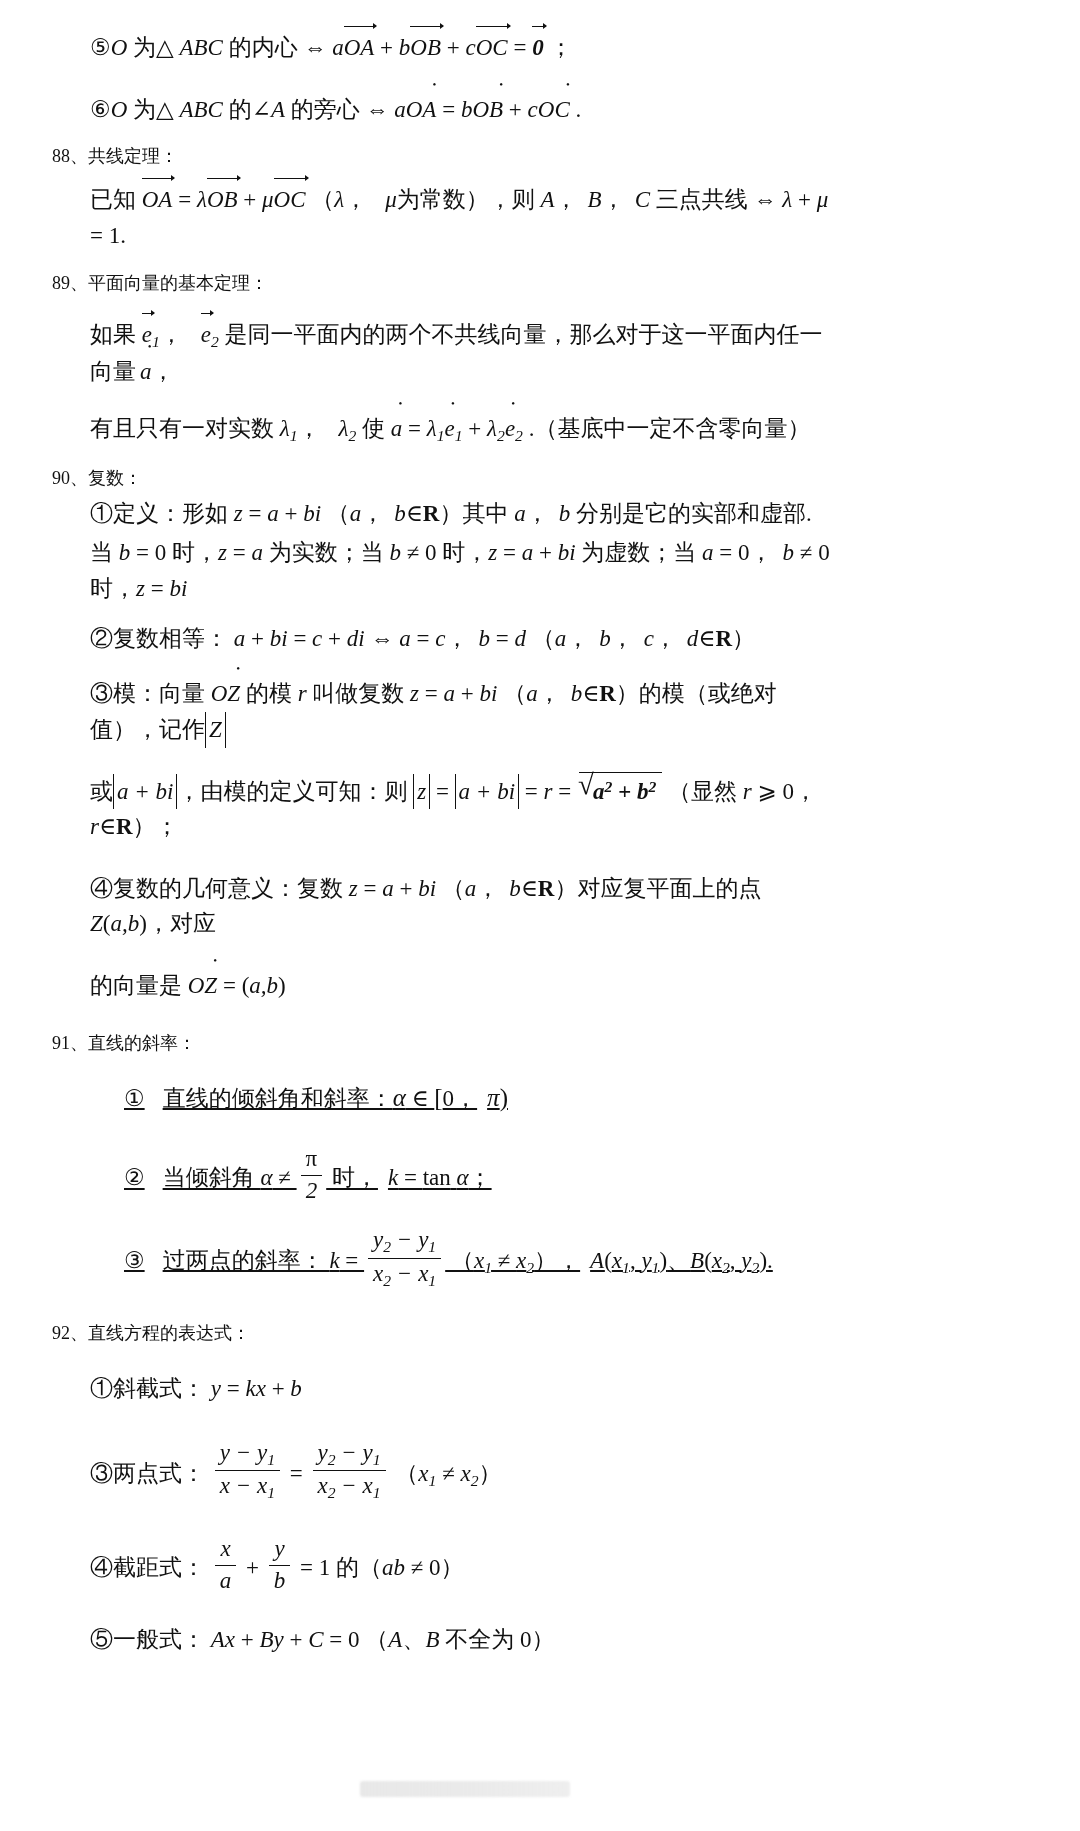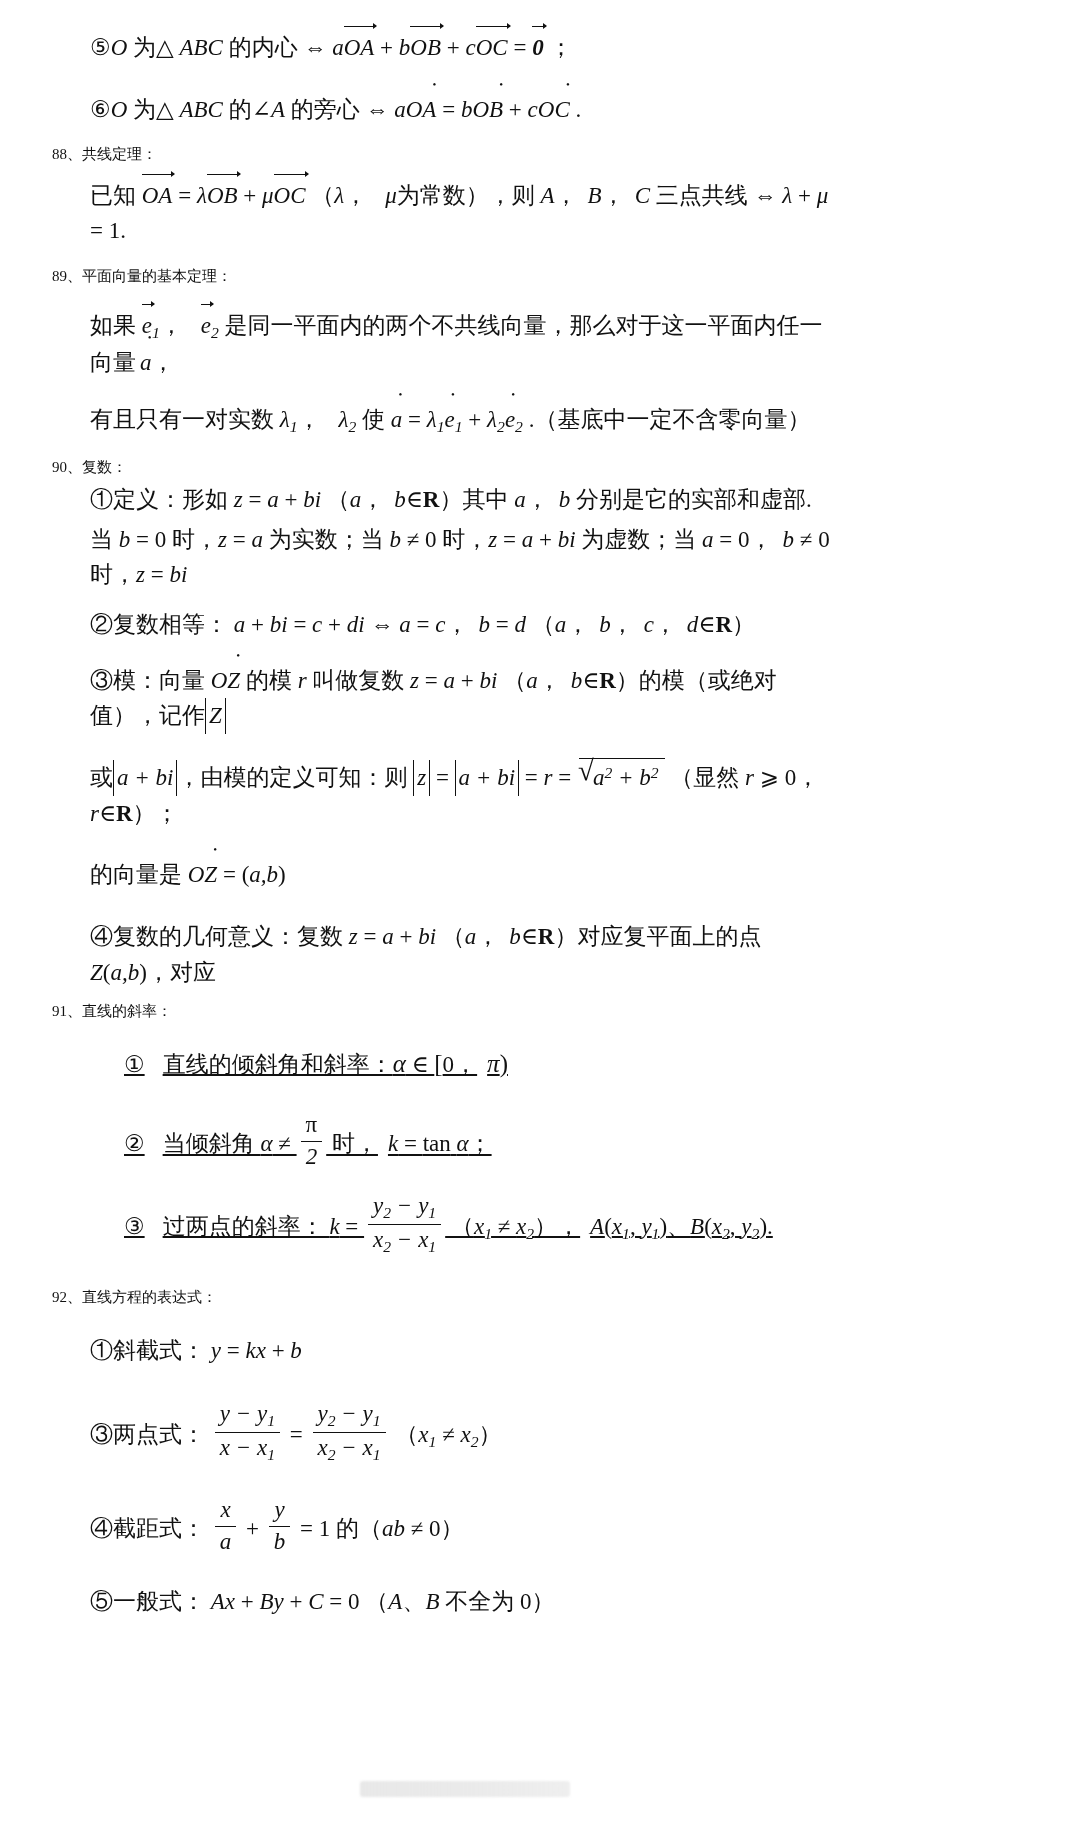--- a/index.html
+++ b/index.html
@@ -16,21 +16,21 @@
   .page {
     position: relative;
     width: 892px;
     min-height: 1831px;
     padding: 18px 52px 40px 52px;
     box-sizing: border-box;
   }
   .numbered {
     display: flex;
     align-items: center;
-    font-size: 15px;
+    font-size: 18px;
     line-height: 1.5;
     margin-top: 16px;
     margin-bottom: 4px;
   }
   .numbered .num {
     flex: 0 0 auto;
     white-space: nowrap;
     font-family: "Liberation Serif", serif;
   }
   .numbered .heading {
@@ -113,20 +113,21 @@
     padding: 1px 5px 0 5px;
     line-height: 1.25;
   }
   .sqrt {
     display: inline-block;
     position: relative;
     font-style: italic;
     padding: 1px 6px 0 14px;
     margin-left: 2px;
     border-top: 1.4px solid #111;
+    font-weight: bold;
   }
   .sqrt::before {
     content: "\221A";
     position: absolute;
     left: -1px;
     top: -3px;
     font-size: 1.25em;
     font-style: normal;
     line-height: 1;
   }
@@ -202,27 +203,27 @@
   </div>
   <div class="line indent2" style="margin-top:20px">
     ③模：向量 <span class="vecdot">OZ</span> 的模 <span class="mathy">r</span> 叫做复数 <span class="mathy">z</span> = <span class="mathy">a</span> + <span class="mathy">bi</span> （<span class="mathy">a</span>，<span class="space"></span><span class="mathy">b</span>∈<span class="bold-r">R</span>）的模（或绝对值），记作<span class="abs">Z</span>
   </div>
   <div class="line indent2" style="margin-top:24px">
     或<span class="abs"><span class="mathy">a</span> + <span class="mathy">bi</span></span>，由模的定义可知：则 <span class="abs">z</span> = <span class="abs"><span class="mathy">a</span> + <span class="mathy">bi</span></span> = <span class="mathy">r</span> =
     <span class="sqrt"><span class="mathy">a</span><sup>2</sup> + <span class="mathy">b</span><sup>2</sup></span>
     （显然 <span class="mathy">r</span> ⩾ 0，<span class="space"></span><span class="mathy">r</span>∈<span class="bold-r">R</span>）；
   </div>
   <div class="line indent2" style="margin-top:26px">
+    ④复数的几何意义：复数 <span class="mathy">z</span> = <span class="mathy">a</span> + <span class="mathy">bi</span> （<span class="mathy">a</span>，<span class="space"></span><span class="mathy">b</span>∈<span class="bold-r">R</span>）对应复平面上的点 <span class="mathy">Z</span><span class="paren">(</span><span class="mathy">a,b</span><span class="paren">)</span>，对应
+  </div>
+  <div class="line indent2" style="margin-top:26px">
     的向量是 <span class="vecdot">OZ</span> = <span class="paren">(</span><span class="mathy">a,b</span><span class="paren">)</span>
   </div>
-  <div class="line indent2" style="margin-top:26px">
-    ④复数的几何意义：复数 <span class="mathy">z</span> = <span class="mathy">a</span> + <span class="mathy">bi</span> （<span class="mathy">a</span>，<span class="space"></span><span class="mathy">b</span>∈<span class="bold-r">R</span>）对应复平面上的点 <span class="mathy">Z</span><span class="paren">(</span><span class="mathy">a,b</span><span class="paren">)</span>，对应
-  </div>
-
-  <div class="numbered" style="margin-top:10px">
+
+  <div class="numbered" style="margin-top:26px">
     <span class="num">91、</span>
     <span class="heading">直线的斜率：</span>
   </div>
   <div class="line indent3" style="margin-top:22px">
     ①<span class="wide"></span>直线的倾斜角和斜率：<span class="mathy big">α</span> ∈ <span class="big">[</span>0，<span class="space"></span><span class="mathy big">π</span><span class="big">)</span>
   </div>
   <div class="line indent3" style="margin-top:28px">
     ②<span class="wide"></span>当倾斜角 <span class="mathy">α</span> ≠ <span class="frac"><span class="top up">π</span><span class="bot">2</span></span> 时，<span class="space"></span><span class="mathy">k</span> = <span class="up">tan</span> <span class="mathy">α</span>；
   </div>
   <div class="line indent3" style="margin-top:20px">

